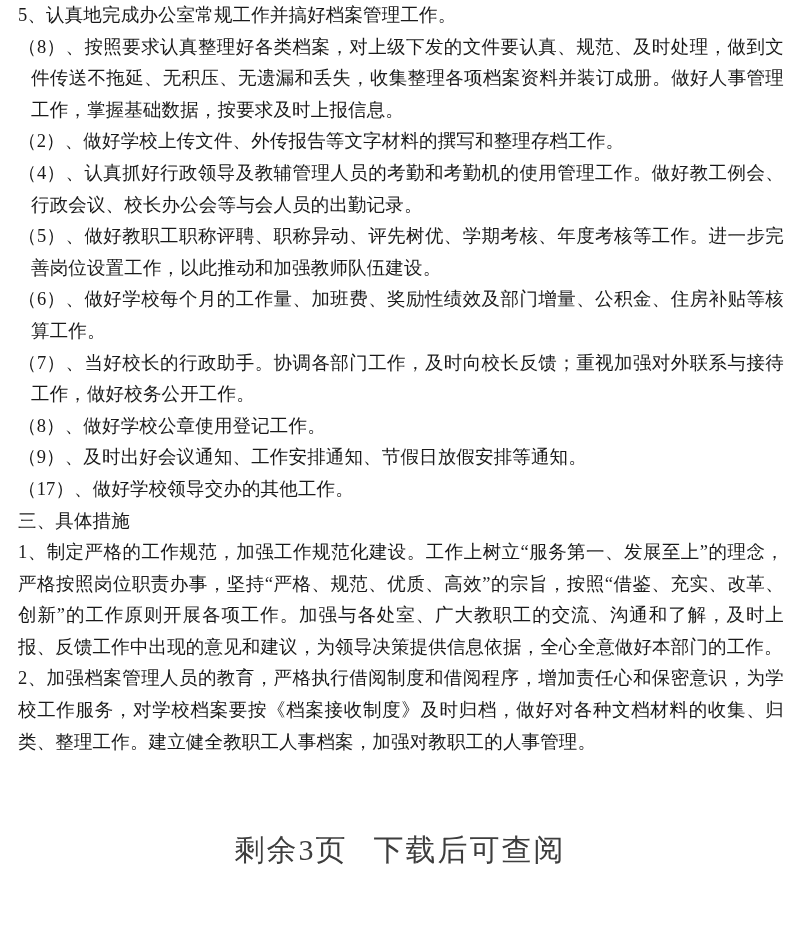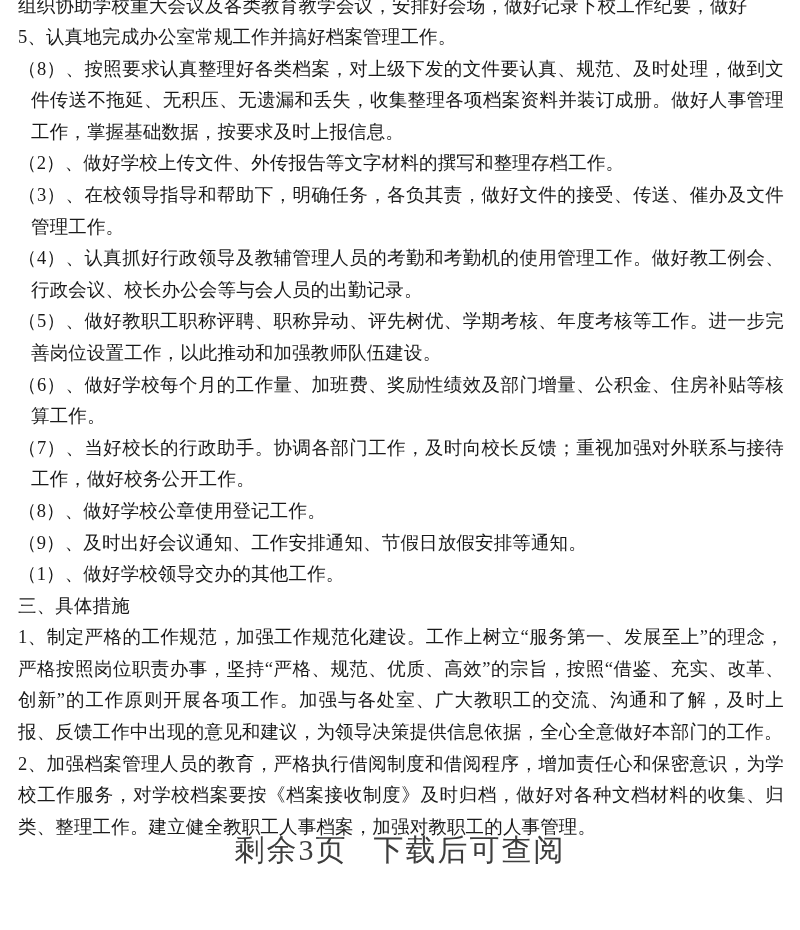--- a/index.html
+++ b/index.html
@@ -77,35 +77,31 @@
     width: 26px;
   }
 </style>
 </head>
 <body>
 
 <div class="page">
 
   <div class="doc-body">
 
-    <div class="clipped-line">
-      <span>组织协助学校重大会议及各类教育教学会议，安排好会场，做好记录下校工作纪要，做好</span>
-    </div>
 
     <p class="para indent1">5、认真地完成办公室常规工作并搞好档案管理工作。</p>
     <p class="para hang">（8）、按照要求认真整理好各类档案，对上级下发的文件要认真、规范、及时处理，做到文件传送不拖延、无积压、无遗漏和丢失，收集整理各项档案资料并装订成册。做好人事管理工作，掌握基础数据，按要求及时上报信息。</p>
     <p class="para hang">（2）、做好学校上传文件、外传报告等文字材料的撰写和整理存档工作。</p>
-    <p class="para hang">（3）、在校领导指导和帮助下，明确任务，各负其责，做好文件的接受、传送、催办及文件管理工作。</p>
     <p class="para hang">（4）、认真抓好行政领导及教辅管理人员的考勤和考勤机的使用管理工作。做好教工例会、行政会议、校长办公会等与会人员的出勤记录。</p>
     <p class="para hang">（5）、做好教职工职称评聘、职称异动、评先树优、学期考核、年度考核等工作。进一步完善岗位设置工作，以此推动和加强教师队伍建设。</p>
     <p class="para hang">（6）、做好学校每个月的工作量、加班费、奖励性绩效及部门增量、公积金、住房补贴等核算工作。</p>
     <p class="para hang">（7）、当好校长的行政助手。协调各部门工作，及时向校长反馈；重视加强对外联系与接待工作，做好校务公开工作。</p>
     <p class="para hang">（8）、做好学校公章使用登记工作。</p>
     <p class="para hang">（9）、及时出好会议通知、工作安排通知、节假日放假安排等通知。</p>
-    <p class="para hang">（1）、做好学校领导交办的其他工作。</p>
+    <p class="para hang">（17）、做好学校领导交办的其他工作。</p>
     <p class="para indent1">三、具体措施</p>
     <p class="para indent1">1、制定严格的工作规范，加强工作规范化建设。工作上树立“服务第一、发展至上”的理念，严格按照岗位职责办事，坚持“严格、规范、优质、高效”的宗旨，按照“借鉴、充实、改革、创新”的工作原则开展各项工作。加强与各处室、广大教职工的交流、沟通和了解，及时上报、反馈工作中出现的意见和建议，为领导决策提供信息依据，全心全意做好本部门的工作。</p>
     <p class="para indent1">2、加强档案管理人员的教育，严格执行借阅制度和借阅程序，增加责任心和保密意识，为学校工作服务，对学校档案要按《档案接收制度》及时归档，做好对各种文档材料的收集、归类、整理工作。建立健全教职工人事档案，加强对教职工的人事管理。</p>
 
   </div>
 
   <div class="footer-note">
     <span>剩余3页</span><span class="gap"></span><span>下载后可查阅</span>
   </div>
 

